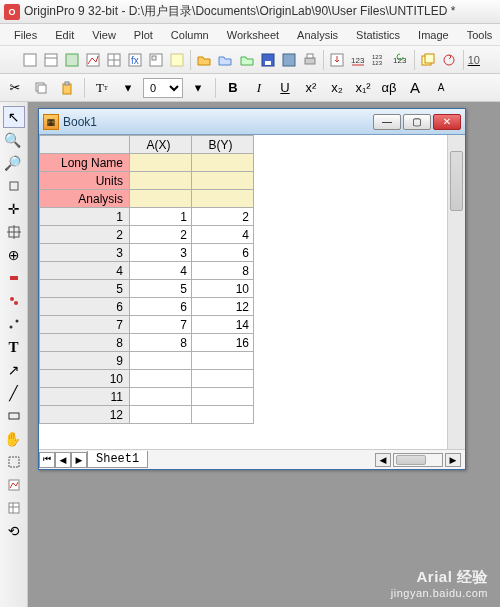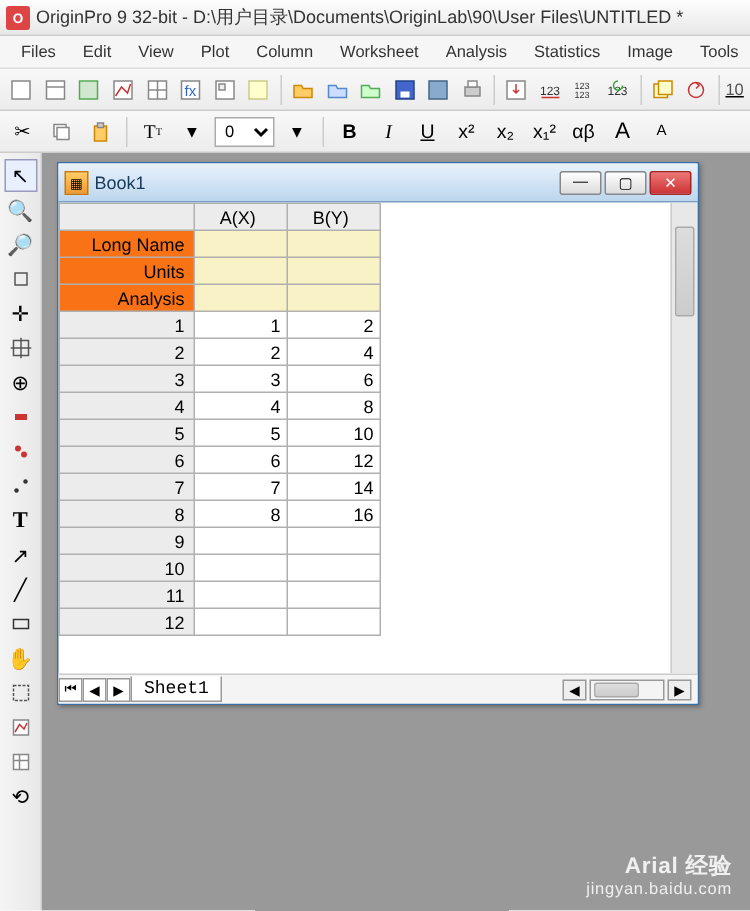--- a/index.html
+++ b/index.html
@@ -2,21 +2,21 @@
 <html><head>
 <meta charset="utf-8">
 <style>
 * { box-sizing: border-box; margin: 0; padding: 0; }
 body { font-family: Tahoma, Arial, sans-serif; font-size: 11px; background: #f0f0f0; width: 500px; height: 607px; overflow: hidden; position: relative; }
 .titlebar { background: linear-gradient(#fdfdfd,#e8e8e8); height: 24px; display: flex; align-items: center; padding: 0 4px; border-bottom: 1px solid #ccc; }
 .titlebar .appicon { width: 16px; height: 16px; background: #d44; border-radius: 2px; margin-right: 4px; display: flex; align-items: center; justify-content: center; color: #fff; font-size: 9px; font-weight: bold; }
 .titlebar .title { font-size: 12px; color: #333; }
 .menubar { background: #f6f6f6; height: 22px; display: flex; align-items: center; padding: 0 6px; gap: 2px; border-bottom: 1px solid #ddd; }
 .menubar span { padding: 2px 8px; color: #333; cursor: default; }
-.toolbar { background: linear-gradient(#f8f8f8,#ececec); height: 28px; display: flex; align-items: center; padding: 0 4px; gap: 2px; border-bottom: 1px solid #ccc; overflow: hidden; text-decoration: underline; }
+.toolbar { background: linear-gradient(#f8f8f8,#ececec); height: 28px; display: flex; align-items: center; padding: 0 20px; gap: 2px; border-bottom: 1px solid #ccc; overflow: hidden; text-decoration: underline; }
 .toolbar2 { background: linear-gradient(#f8f8f8,#ececec); height: 28px; display: flex; align-items: center; padding: 0 4px; gap: 4px; border-bottom: 1px solid #ccc; overflow: hidden; }
 .tbtn { width: 22px; height: 22px; border: 1px solid transparent; display: flex; align-items: center; justify-content: center; font-size: 13px; cursor: default; }
 .tsep { width: 1px; height: 20px; background: #ccc; margin: 0 2px; }
 .fontsel { height: 20px; border: 1px solid #aaa; font-size: 11px; padding: 0 2px; background: #fff; }
 .mainarea { display: flex; height: calc(100% - 24px - 22px - 28px - 28px); }
 .lefttools { width: 28px; background: linear-gradient(90deg,#f4f4f4,#e8e8e8); border-right: 1px solid #ccc; display: flex; flex-direction: column; align-items: center; padding-top: 4px; gap: 1px; }
 .ltbtn { width: 22px; height: 22px; display: flex; align-items: center; justify-content: center; font-size: 14px; cursor: default; border: 1px solid transparent; }
 .workspace { flex: 1; background: #999; position: relative; padding: 6px; overflow: hidden; }
 .childwin { position: absolute; left: 10px; top: 6px; width: 428px; height: 362px; background: #fff; border: 1px solid #3a6ea5; box-shadow: 1px 1px 3px rgba(0,0,0,.3); display: flex; flex-direction: column; }
 .childtitle { height: 26px; background: linear-gradient(#e8f2fb,#bcd6ee); display: flex; align-items: center; padding: 0 4px; border-bottom: 1px solid #7a9ec2; }
@@ -25,21 +25,21 @@
 .winbtns { display: flex; gap: 2px; }
 .winbtn { width: 28px; height: 16px; border: 1px solid #888; background: linear-gradient(#fefefe,#dcdcdc); font-size: 10px; display: flex; align-items: center; justify-content: center; cursor: default; border-radius: 2px; }
 .winbtn.close { background: linear-gradient(#e77,#c33); color: #fff; border-color: #a22; }
 .childbody { flex: 1; display: flex; overflow: hidden; }
 .sheet { flex: 1; overflow: hidden; position: relative; }
 table.grid { border-collapse: collapse; font-size: 12px; font-family: Arial, sans-serif; }
 table.grid th, table.grid td { border: 1px solid #b0b0b0; padding: 0; height: 18px; text-align: right; padding-right: 4px; background: #fff; }
 table.grid th { background: #ececec; font-weight: normal; text-align: center; }
 table.grid .rowhead { background: #ececec; text-align: right; padding-right: 6px; width: 90px; }
 table.grid .colhead { width: 62px; }
-table.grid .metahead { background: #f97316; text-align: right; padding-right: 6px; }
+table.grid .metahead { background: #fca5a5; text-align: right; padding-right: 6px; }
 table.grid .metacell { background: #f9f2c7; }
 .childfoot { height: 20px; border-top: 1px solid #ccc; display: flex; align-items: center; background: #f4f4f4; font-size: 11px; }
 .tabctl { display:flex; align-items:center; gap:0; }
 .tabbtn { width:16px; height:16px; border:1px solid #999; background:#fff; display:flex;align-items:center;justify-content:center; font-size:9px; }
 .sheettab { border: 1px solid #999; border-top: none; padding: 1px 8px; background: #fff; font-family: "Courier New", monospace; font-size: 12px; }
 .vscroll { width: 18px; background: #e8e8e8; border-left: 1px solid #ccc; position: relative; }
 .vscroll .thumb { position: absolute; top: 16px; left: 2px; width: 13px; height: 60px; background: linear-gradient(#ddd,#ccc); border: 1px solid #aaa; border-radius: 2px; }
 .hscroll { display:flex; align-items:center; margin-left:auto; margin-right:4px; gap:2px;}
 .hscroll .harrow { width:16px;height:14px;border:1px solid #999;background:#eee;display:flex;align-items:center;justify-content:center;font-size:9px;}
 .hscroll .htrack { width:50px;height:14px;border:1px solid #999;background:#f4f4f4; position:relative;}

